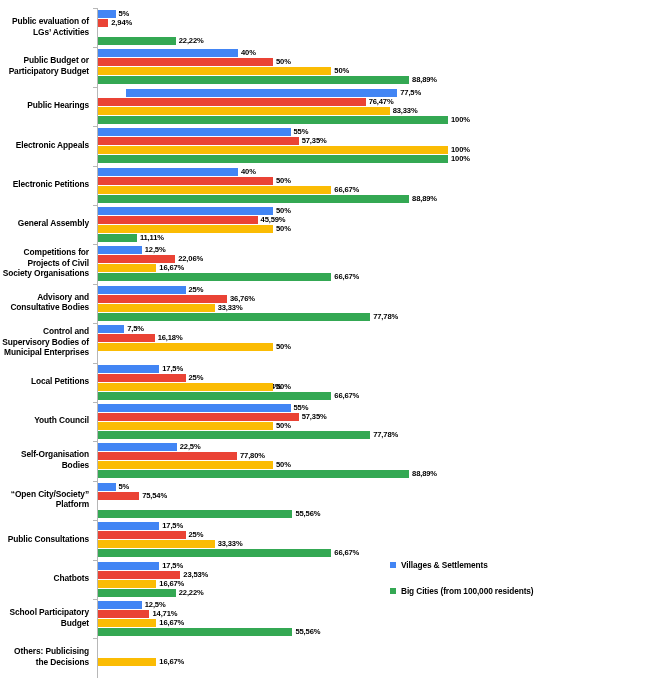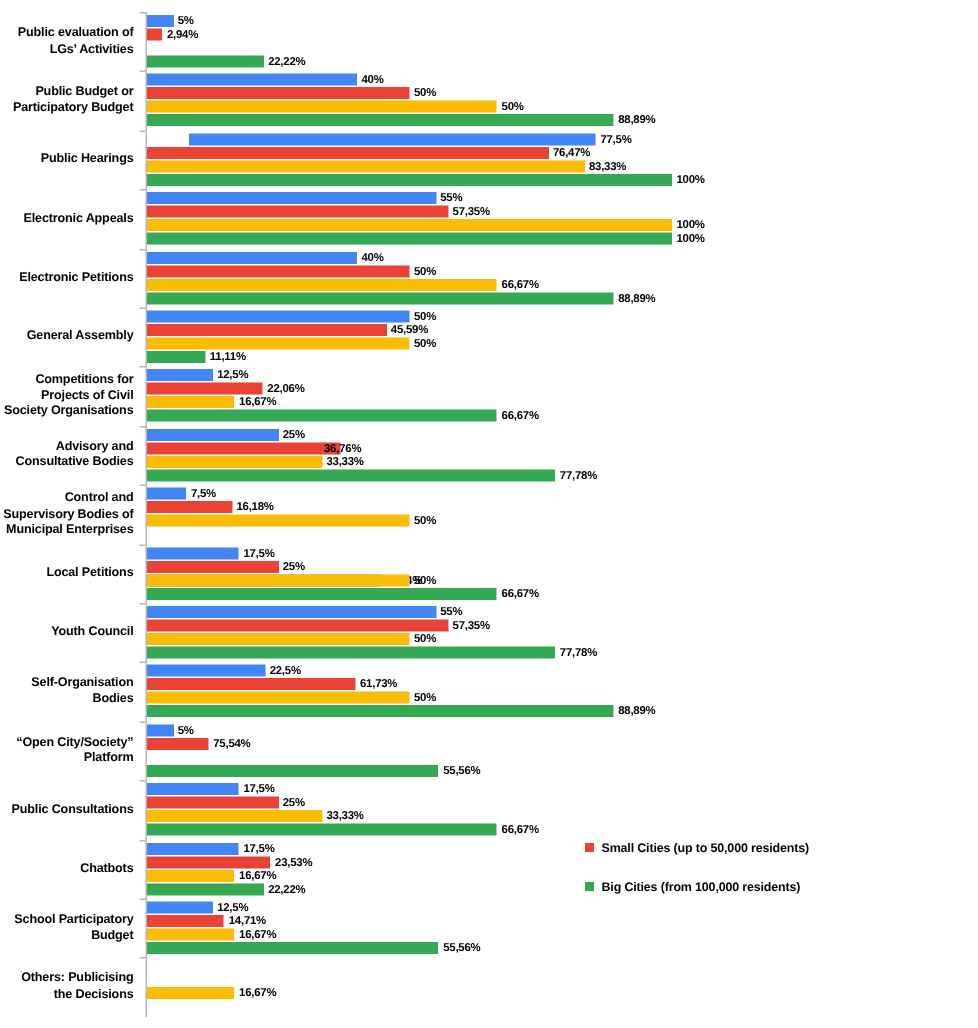--- a/index.html
+++ b/index.html
@@ -301,21 +301,21 @@
             <div>Advisory and</div>
             <div>Consultative Bodies</div>
           </div>
           <div class="bars" style="top: 2px;">
             <div class="bar-row" style="top: 0px; position: absolute; left: 0px; right: 0px;">
               <div class="bar" title="Villages &amp; Settlements: 25%" style="width: 87.5px; background: rgb(66, 133, 244);"></div>
               <div class="bar-val" style="left: 87.5px;">25%</div>
             </div>
             <div class="bar-row" style="top: 9px; position: absolute; left: 0px; right: 0px;">
               <div class="bar" title="Small Cities (up to 50,000 residents): 36,76%" style="width: 128.66px; background: rgb(234, 67, 53);"></div>
-              <div class="bar-val" style="left: 115px;">36,76%</div>
+              <div class="bar-val" style="left: 129px;">36,76%</div>
             </div>
             <div class="bar-row" style="top: 18px; position: absolute; left: 0px; right: 0px;">
               <div class="bar" title="Medium-Sized Cities (from 50,000 to 100,000 residents): 33,33%" style="width: 116.655px; background: rgb(251, 188, 4);"></div>
               <div class="bar-val" style="left: 116.655px;">33,33%</div>
             </div>
             <div class="bar-row" style="top: 27px; position: absolute; left: 0px; right: 0px;">
               <div class="bar" title="Big Cities (from 100,000 residents): 77,78%" style="width: 272.23px; background: rgb(52, 168, 83);"></div>
               <div class="bar-val" style="left: 272.23px;">77,78%</div>
             </div>
           </div>
@@ -400,21 +400,21 @@
             <div>Self-Organisation</div>
             <div>Bodies</div>
           </div>
           <div class="bars" style="top: 2px;">
             <div class="bar-row" style="top: 0px; position: absolute; left: 0px; right: 0px;">
               <div class="bar" title="Villages &amp; Settlements: 22,5%" style="width: 78.75px; background: rgb(66, 133, 244);"></div>
               <div class="bar-val" style="left: 78.75px;">22,5%</div>
             </div>
             <div class="bar-row" style="top: 9px; position: absolute; left: 0px; right: 0px;">
               <div class="bar" title="Small Cities (up to 50,000 residents): 39,71%" style="width: 138.985px; background: rgb(234, 67, 53);"></div>
-              <div class="bar-val" style="left: 138.985px;">61,73%</div>
+              <div class="bar-val" style="left: 138.985px;">77,80%</div>
             </div>
             <div class="bar-row" style="top: 18px; position: absolute; left: 0px; right: 0px;">
               <div class="bar" title="Medium-Sized Cities (from 50,000 to 100,000 residents): 50%" style="width: 175px; background: rgb(251, 188, 4);"></div>
               <div class="bar-val" style="left: 175px;">50%</div>
             </div>
             <div class="bar-row" style="top: 27px; position: absolute; left: 0px; right: 0px;">
               <div class="bar" title="Big Cities (from 100,000 residents): 88,89%" style="width: 311.115px; background: rgb(52, 168, 83);"></div>
               <div class="bar-val" style="left: 311.115px;">88,89%</div>
             </div>
           </div>
@@ -528,21 +528,21 @@
               <div class="bar-val" style="left: 58.345px;">16,67%</div>
             </div>
             <div class="bar-row" style="top: 27px; position: absolute; left: 0px; right: 0px;"></div>
           </div>
         </div>
       </div>
   </div>
 
   <div class="legend" id="legend-host">
       <div class="legend-item">
-        <span class="legend-swatch" style="background: rgb(234, 67, 53);"></span>
-        <span class="legend-text">Small Cities (up to 50,000 residents)</span>
+        <span class="legend-swatch" style="background: rgb(66, 133, 244);"></span>
+        <span class="legend-text">Villages &amp; Settlements</span>
       </div>
       <div class="legend-item">
         <span class="legend-swatch" style="background: rgb(52, 168, 83);"></span>
         <span class="legend-text">Big Cities (from 100,000 residents)</span>
       </div>
     </div>
 </div>
 
 </body></html>

